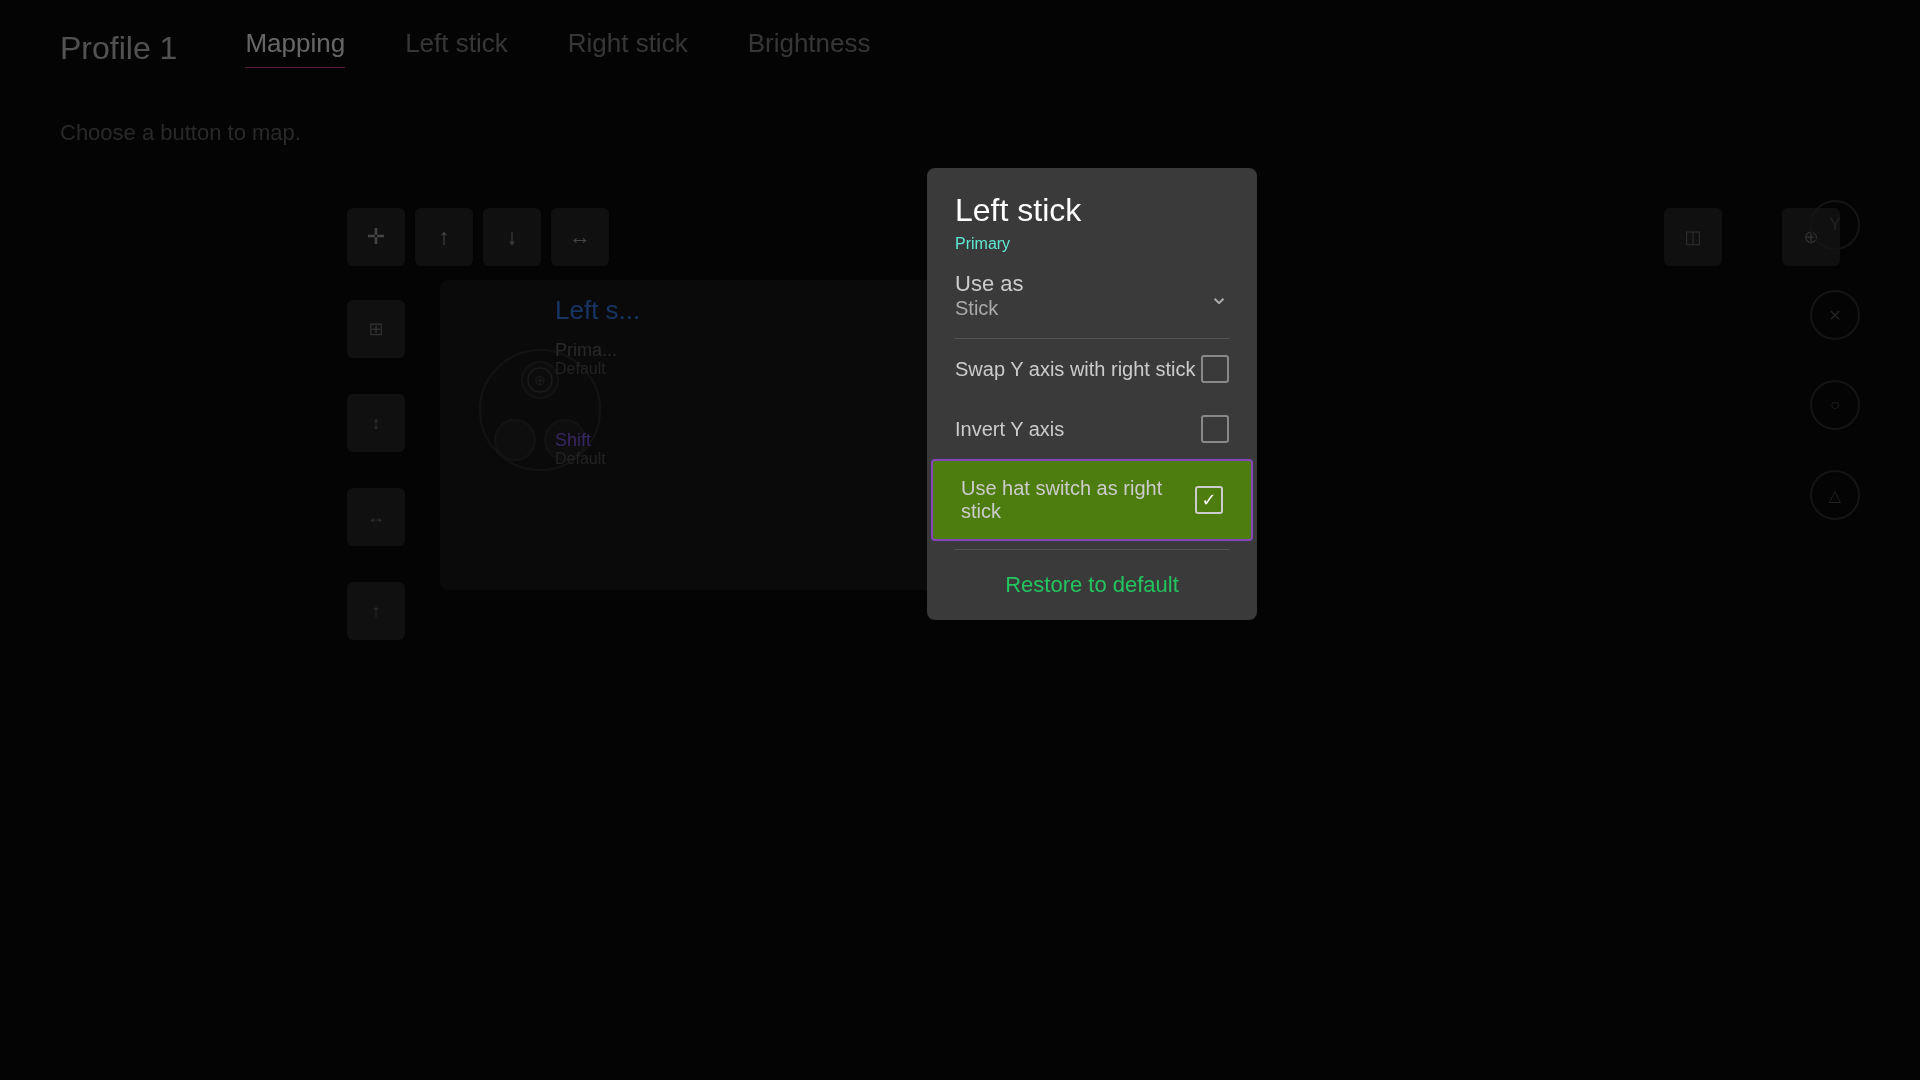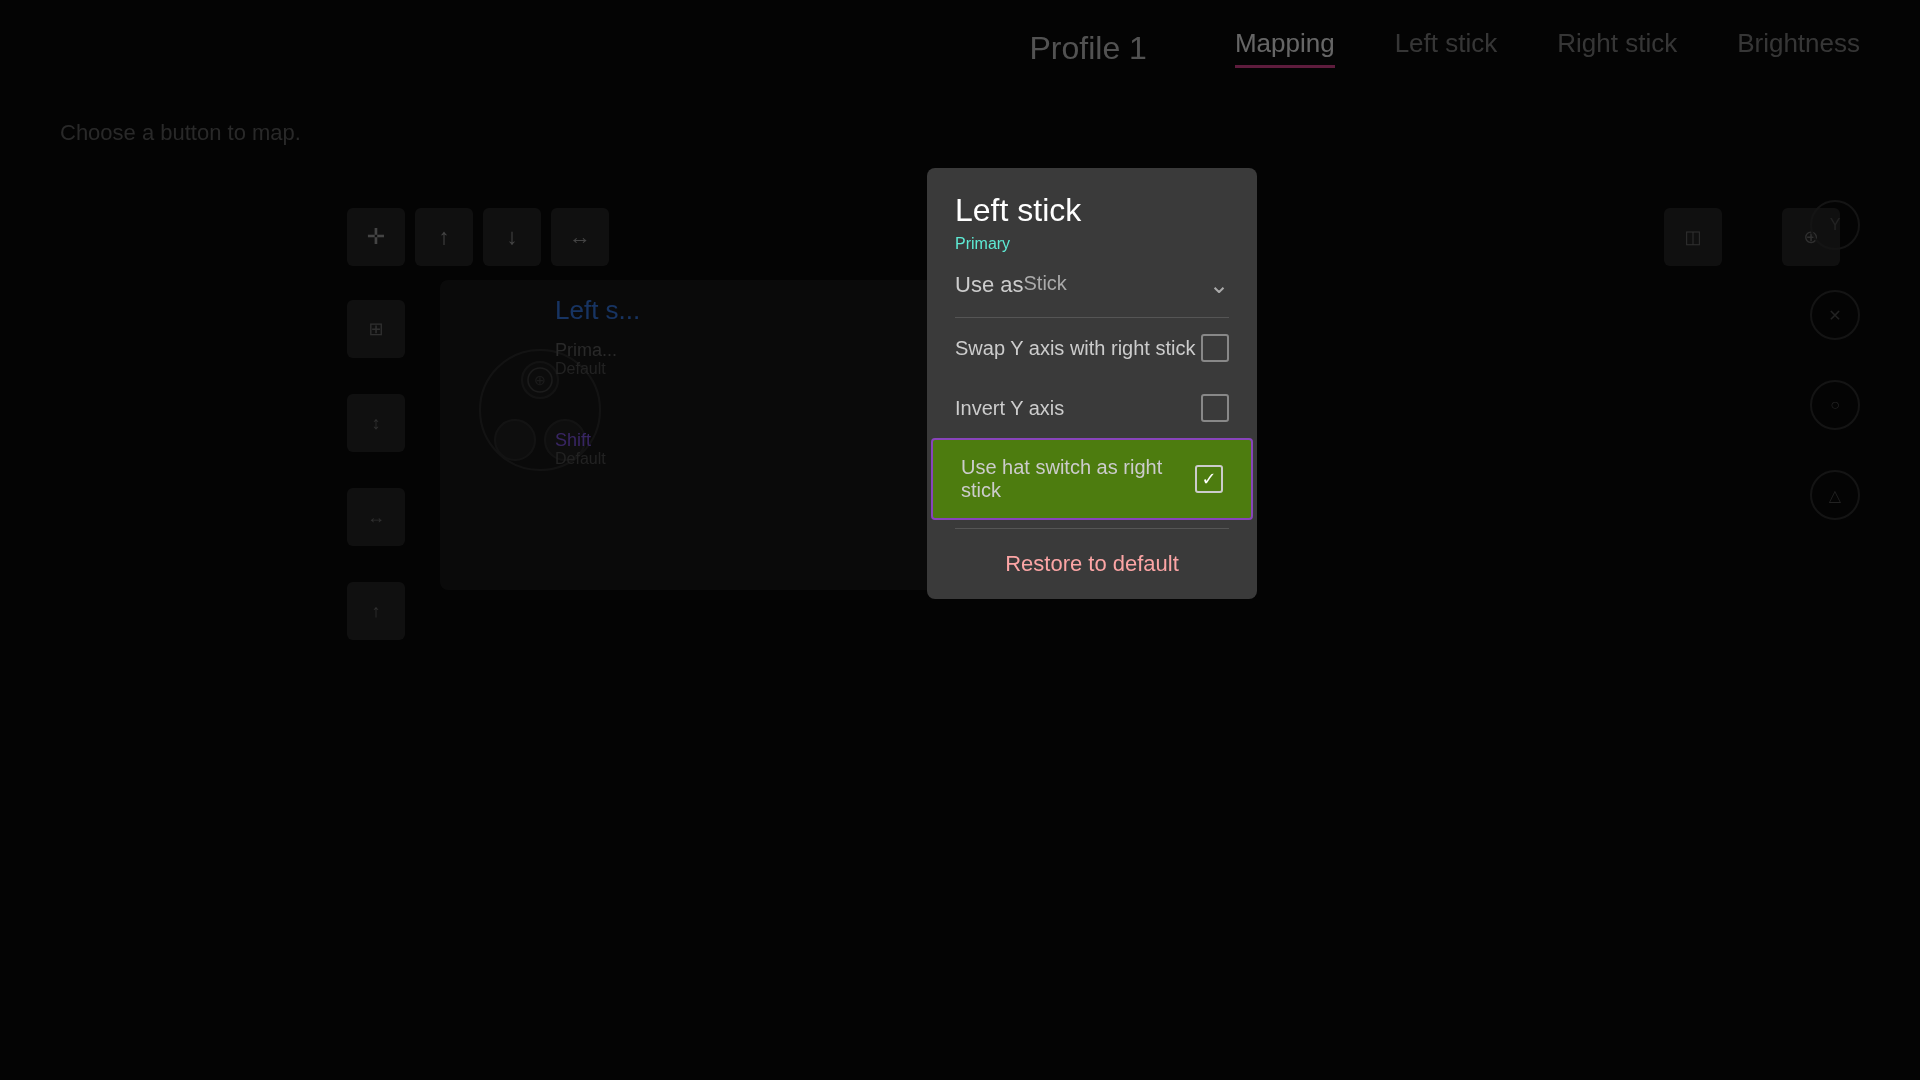--- a/index.html
+++ b/index.html
@@ -24,23 +24,22 @@
     }
 
     
     .header {
       position: absolute;
       top: 0; left: 0;
       width: 100%;
       padding: 28px 60px;
       display: flex;
       align-items: center;
-      gap: 88px;
-      z-index: 0;
-      justify-content: flex-end;
+      gap: 68px;
+      z-index: 0;
     }
 
     .profile-title {
       font-size: 32px;
       font-weight: 300;
       color: #cccccc;
     }
 
     .nav-tabs {
       display: flex;
@@ -51,21 +50,21 @@
       font-size: 26px;
       font-weight: 300;
       color: #888888;
       cursor: pointer;
       padding-bottom: 6px;
       border-bottom: 3px solid transparent;
     }
 
     .nav-tab.active {
       color: #ffffff;
-      border-bottom: 3px solid #ec4899;
+      border-bottom: 1px solid #ec4899;
     }
 
     
     .subtitle {
       position: absolute;
       top: 120px;
       left: 60px;
       font-size: 22px;
       color: #666666;
       z-index: 0;
@@ -176,21 +175,21 @@
       color: #cccccc;
     }
 
     .use-as-value {
       font-size: 20px;
       color: #aaaaaa;
     }
 
     .use-as-left {
       display: flex;
-      flex-direction: row;
+      flex-direction: column;
     }
 
     .chevron {
       font-size: 24px;
       color: #aaaaaa;
     }
 
     
     .checkbox-row {
       display: flex;
@@ -238,21 +237,21 @@
       height: 1px;
       background: #555555;
       margin: 0 28px;
     }
 
     
     .restore-btn {
       text-align: center;
       padding: 22px;
       font-size: 22px;
-      color: #fca5a5;
+      color: #22c55e;
       cursor: pointer;
     }
 
     
     .controller-sketch {
       position: absolute;
       top: 300px;
       left: 440px;
       width: 200px;
       height: 240px;

